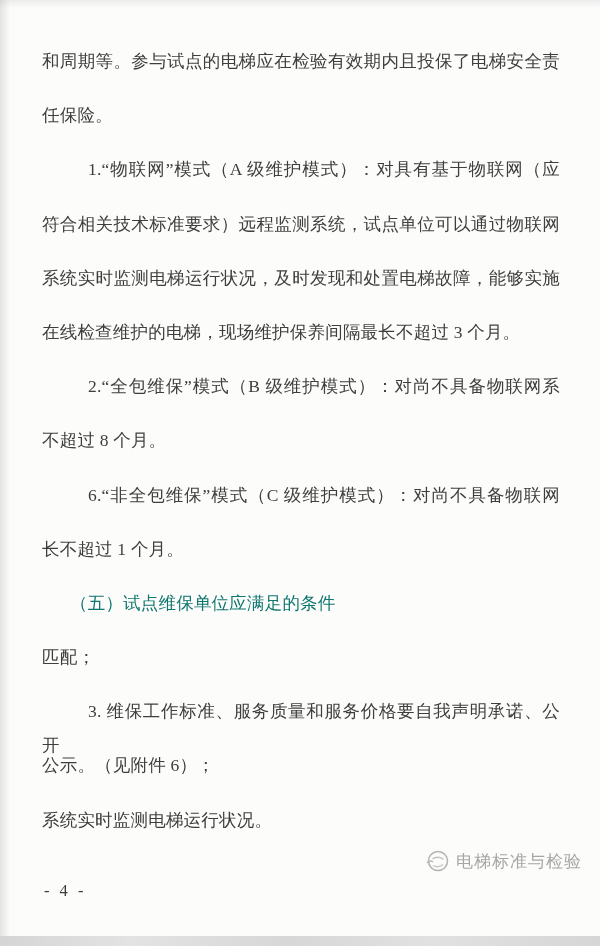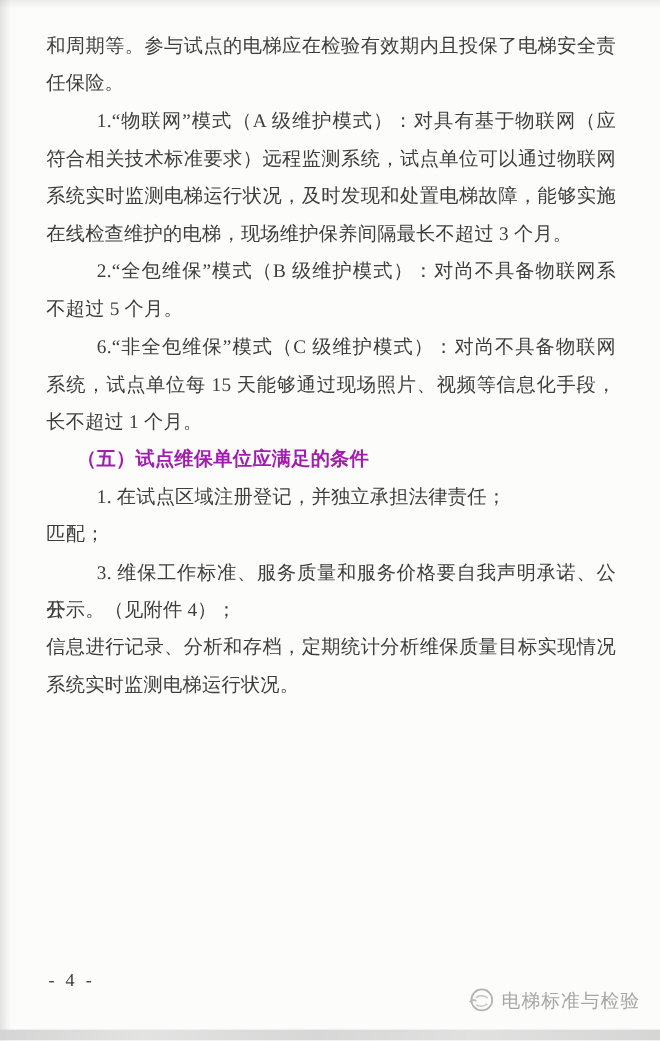--- a/index.html
+++ b/index.html
@@ -35,42 +35,43 @@
     color:#3e3e3e;
   }
   .line{
     font-size:17.5px;
     line-height:34.2px;
     height:34.2px;
     letter-spacing:.2px;
     color:#3e3e3e;
     text-align:left;
     white-space:nowrap;
+    margin-top:20px;
   }
   .line.fill{
     white-space:normal;
     text-align:justify;
     text-align-last:justify;
   }
   .line.indent{ text-indent:46px; }
   .line.heading{
-    font-weight:bold;
-    color:#a21caf;
+    font-weight:normal;
+    color:#0f766e;
     text-indent:28px;
   }
   .page-number{
     position:absolute;
     left:44px;top:881px;
     font-size:16.5px;
     letter-spacing:3px;
     color:#3e3e3e;
   }
   .watermark{
     position:absolute;
-    right:18px;top:896px;
+    right:18px;top:848px;
     display:flex;align-items:center;gap:6px;
     color:#a6a6a6;
   }
   .watermark-text{
     font-size:17px;
     letter-spacing:1px;
     color:#a6a6a6;
   }
   .wm-icon{display:block;}
 </style>
@@ -83,30 +84,27 @@
   <div class="edge-left"></div>
 
   <div class="doc-body" id="doc-body">
       <div class="line fill">和周期等。参与试点的电梯应在检验有效期内且投保了电梯安全责</div>
       <div class="line">任保险。</div>
       <div class="line indent fill">1.“物联网”模式（A 级维护模式）：对具有基于物联网（应</div>
       <div class="line fill">符合相关技术标准要求）远程监测系统，试点单位可以通过物联网</div>
       <div class="line fill">系统实时监测电梯运行状况，及时发现和处置电梯故障，能够实施</div>
       <div class="line">在线检查维护的电梯，现场维护保养间隔最长不超过 3 个月。</div>
       <div class="line indent fill">2.“全包维保”模式（B 级维护模式）：对尚不具备物联网系</div>
-      <div class="line">不超过 5 个月。</div>
+      <div class="line">不超过 8 个月。</div>
       <div class="line indent fill">6.“非全包维保”模式（C 级维护模式）：对尚不具备物联网</div>
-      <div class="line fill">系统，试点单位每 15 天能够通过现场照片、视频等信息化手段，</div>
       <div class="line">长不超过 1 个月。</div>
       <div class="line heading">（五）试点维保单位应满足的条件</div>
-      <div class="line indent">1. 在试点区域注册登记，并独立承担法律责任；</div>
       <div class="line">匹配；</div>
       <div class="line indent fill">3. 维保工作标准、服务质量和服务价格要自我声明承诺、公开</div>
-      <div class="line">公示。（见附件 4）；</div>
-      <div class="line fill">信息进行记录、分析和存档，定期统计分析维保质量目标实现情况</div>
+      <div class="line">公示。（见附件 6）；</div>
       <div class="line">系统实时监测电梯运行状况。</div>
     </div>
 
   <div class="page-number">- 4 -</div>
 
   <div class="watermark">
     <svg class="wm-icon" width="26" height="26" viewBox="0 0 26 26">
       <circle cx="14" cy="13" r="9.5" fill="none" stroke="#b3b3b3" stroke-width="1.6"></circle>
       <path d="M3 15 C5 12.5, 7 12.5, 9 14" fill="none" stroke="#b9b9b9" stroke-width="1.5"></path>
       <path d="M8.5 11 C11 8.5, 17 8.5, 19.5 11.5" fill="none" stroke="#c2c2c2" stroke-width="1.4"></path>

